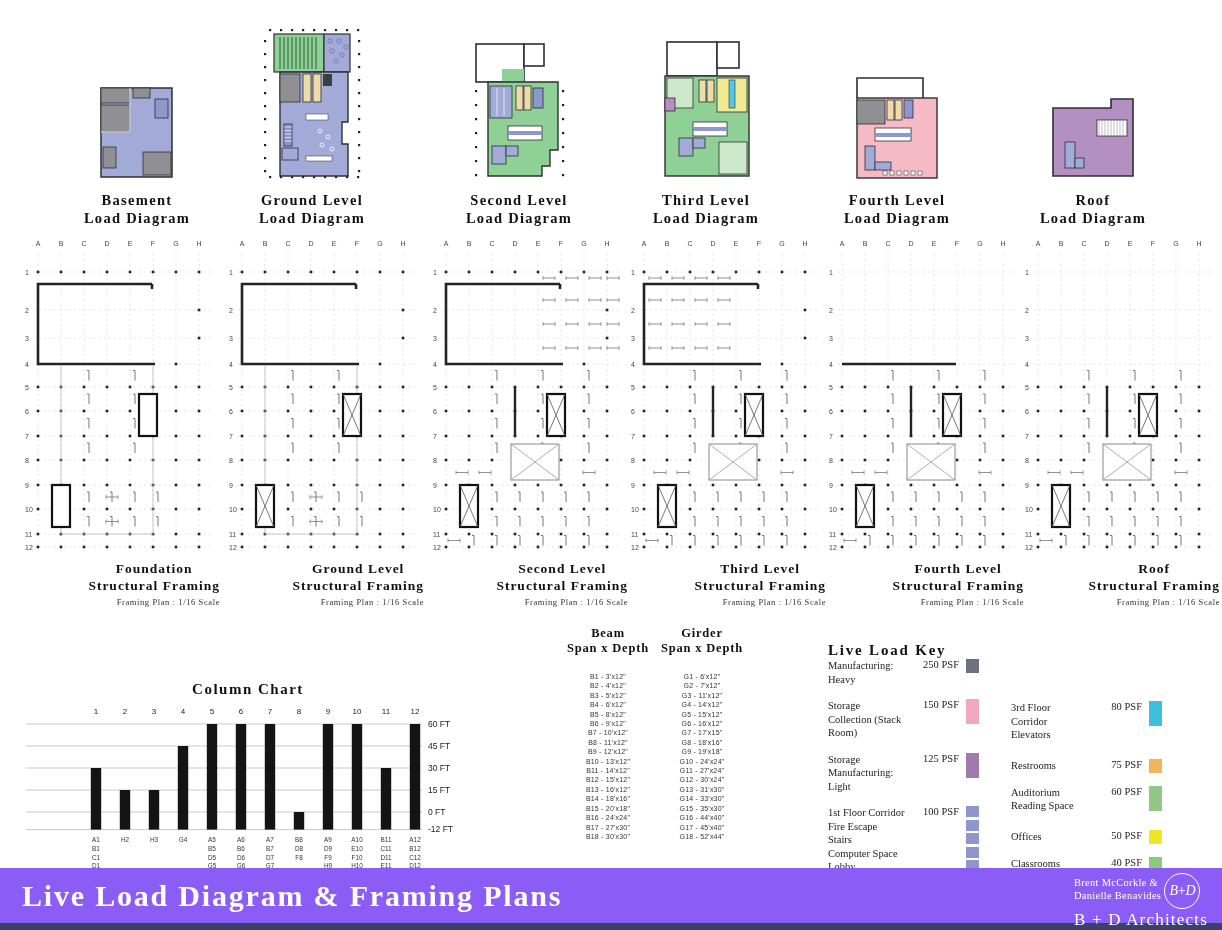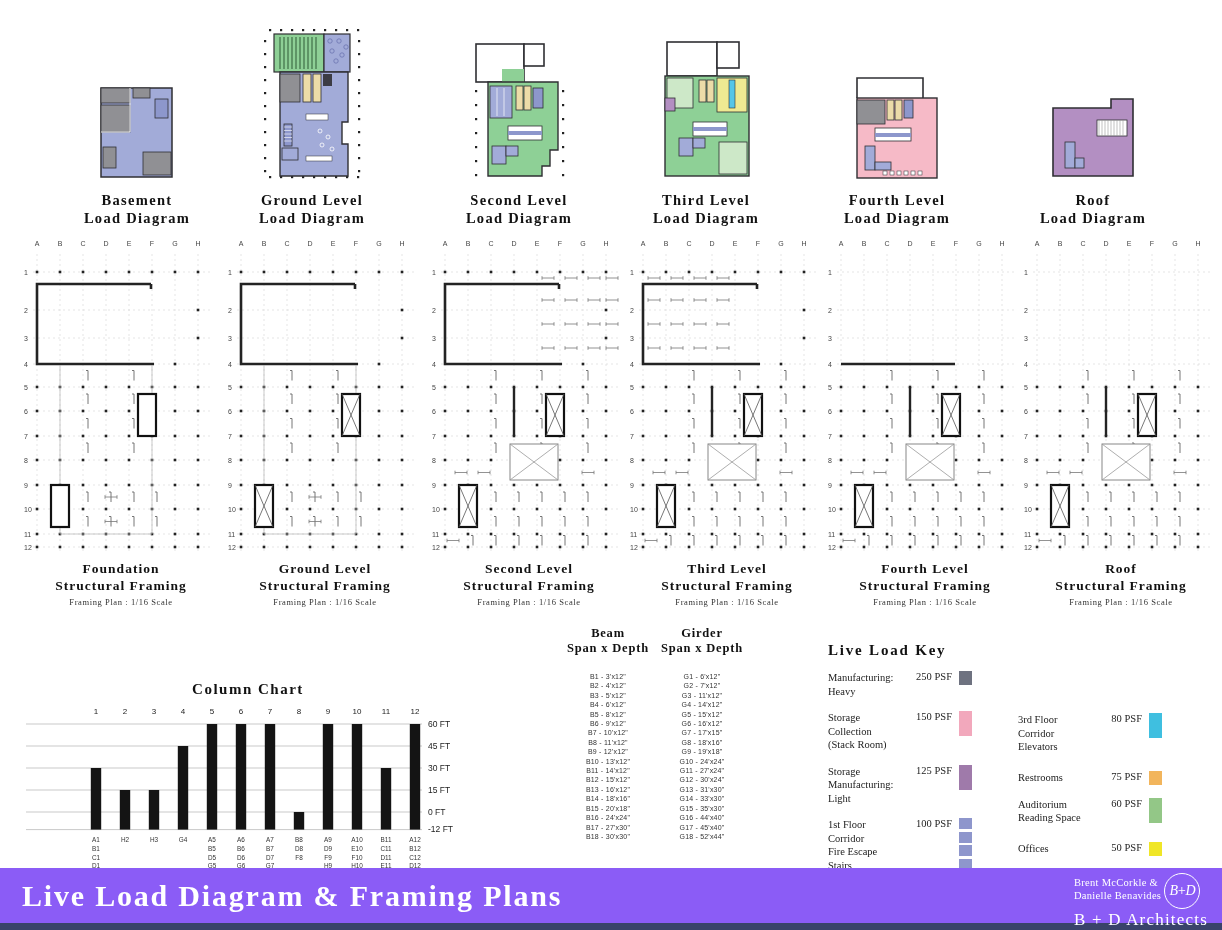--- a/index.html
+++ b/index.html
@@ -5,40 +5,40 @@
   html,body{margin:0;padding:0;width:1222px;height:930px;background:#ffffff;overflow:hidden;
     font-family:"Liberation Serif","DejaVu Serif",serif;color:#111;}
   .board{position:absolute;inset:0;width:1222px;height:930px;}
 
   
   .load-cell{position:absolute;top:12px;width:170px;display:flex;flex-direction:column;align-items:center;}
   .plan-box{height:168px;display:flex;align-items:flex-end;justify-content:center;}
   .load-caption{margin-top:11px;text-align:center;font-weight:bold;font-size:14.5px;letter-spacing:1.3px;line-height:18px;}
 
   
-  .framing-cell{position:absolute;top:234px;width:198px;display:flex;flex-direction:column;align-items:center;}
+  .framing-cell{position:absolute;top:234px;width:198px;display:flex;flex-direction:column;align-items:flex-end;}
   .framing-title{margin-top:5px;text-align:center;font-weight:bold;font-size:13.5px;letter-spacing:1px;line-height:16.5px;}
   .framing-sub{margin-top:3px;font-size:8.5px;letter-spacing:0.6px;color:#333;}
 
   
   .chart-block{position:absolute;left:24px;top:638px;width:448px;}
   .chart-title{text-align:center;font-weight:bold;font-size:15px;letter-spacing:1.5px;margin-bottom:2px;margin-top:43px;}
 
   
   .mini-table{position:absolute;top:626px;width:112px;text-align:center;}
   .mini-table .hdr{font-weight:bold;font-size:12.5px;line-height:15px;letter-spacing:0.8px;margin-bottom:16px;}
   .mini-table ul{list-style:none;margin:0;padding:0;
     font-family:"Liberation Sans","DejaVu Sans",sans-serif;font-size:7px;line-height:9.4px;color:#333;letter-spacing:0.2px;}
   #beam-table{left:552px;}
   #girder-table{left:646px;}
 
   
   .key-block{position:absolute;left:828px;top:642px;width:336px;}
-  .key-title{font-weight:bold;font-size:15px;letter-spacing:1.8px;margin-bottom:12px;}
-  .key-cols{display:flex;gap:44px;}
+  .key-title{font-weight:bold;font-size:15px;letter-spacing:1.8px;margin-bottom:0;}
+  .key-cols{display:flex;gap:30px;}
   .key-col{width:156px;}
   .key-row{display:grid;grid-template-columns:1fr 46px 15px;column-gap:7px;align-items:start;margin-bottom:13px;}
   .key-row .lbl{font-size:10.5px;line-height:13.5px;color:#222;}
   .key-row .psf{font-size:10.5px;text-align:right;color:#222;white-space:nowrap;}
   .sw{width:13px;}
   .sw div{width:13px;}
 
   
   footer{position:absolute;left:0;top:868px;width:1222px;height:62px;background:#8b5cf6;
     border-bottom:7px solid #39436a;box-sizing:border-box;color:#fff;}

